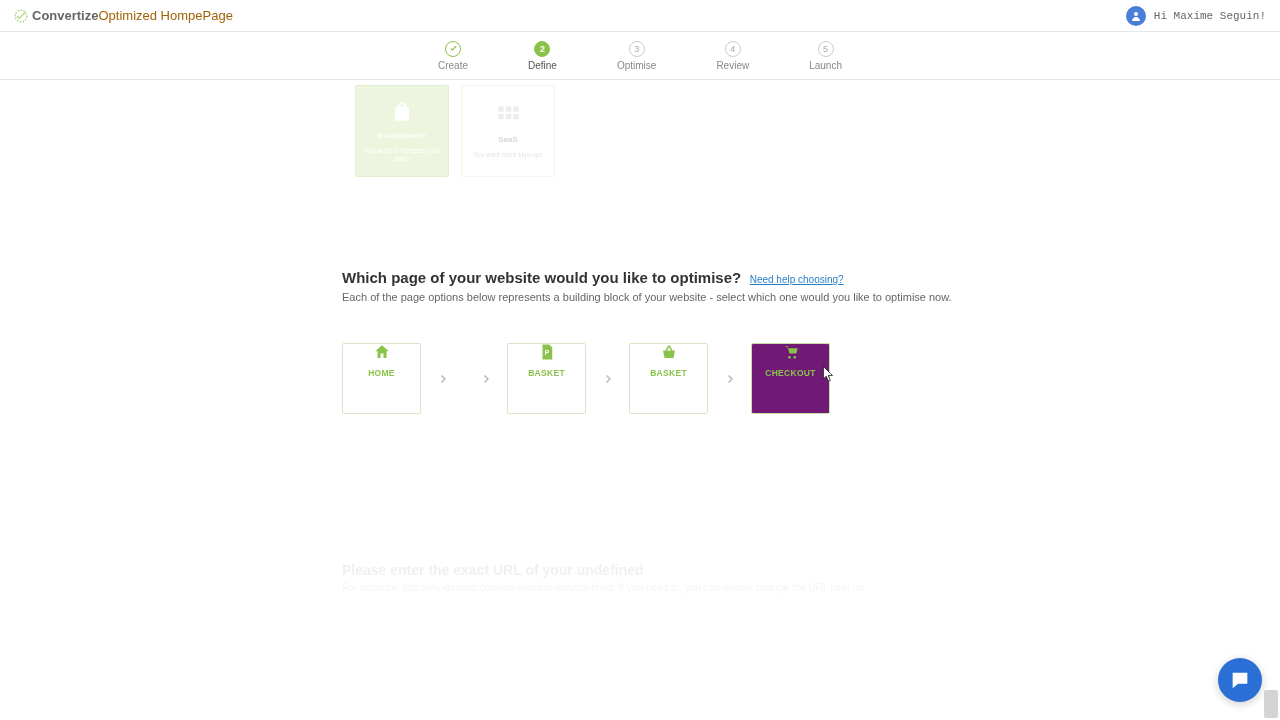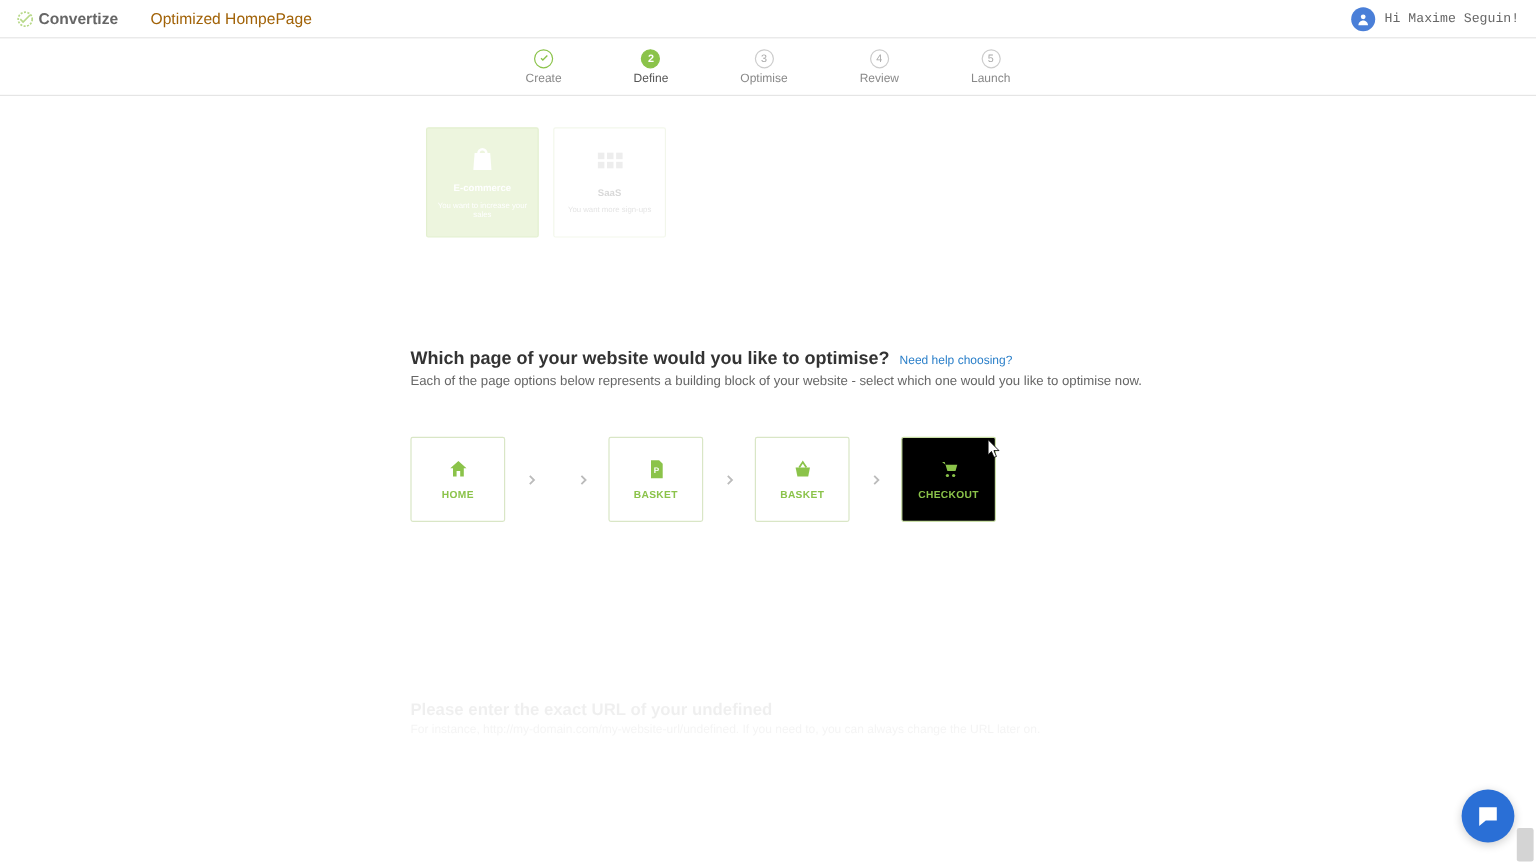--- a/index.html
+++ b/index.html
@@ -1,20 +1,20 @@
 <!DOCTYPE html>
 <html><head>
 <meta charset="utf-8">
 <style>
 * { margin: 0; padding: 0; box-sizing: border-box; }
 body { font-family: -apple-system, BlinkMacSystemFont, "Segoe UI", Helvetica, Arial, sans-serif; background: #fff; color: #333; width: 1280px; height: 720px; overflow: hidden; position: relative; }
 
 
 .topbar { height: 32px; border-bottom: 1px solid #e5e5e5; display: flex; align-items: center; padding: 0 14px; justify-content: space-between; }
-.topbar-left { display: flex; align-items: center; gap: 27px; }
+.topbar-left { display: flex; align-items: center; gap: 0; }
 .brand { display: flex; align-items: center; gap: 4px; }
 .brand-icon { width: 14px; height: 14px; }
 .brand-name { font-size: 13px; font-weight: 700; color: #666; }
 .page-title { font-size: 13px; color: #a16207; }
 .topbar-right { display: flex; align-items: center; gap: 8px; font-family: Liberation Mono, monospace; }
 .avatar { width: 20px; height: 20px; border-radius: 50%; background: #4a7fd8; display: flex; align-items: center; justify-content: center; }
 .avatar svg { width: 12px; height: 12px; }
 .greeting { font-size: 11px; color: #666; }
 
 
@@ -24,38 +24,38 @@
 .step.done .step-circle { border-color: #8bc34a; color: #8bc34a; }
 .step.active .step-circle { background: #8bc34a; border-color: #8bc34a; color: #fff; font-weight: 700; }
 .step-label { font-size: 10px; color: #888; }
 .step.active .step-label { color: #555; }
 
 
 .content { padding: 0 0 0 0; position: relative; }
 
 
 .goal-cards { display: flex; gap: 12px; margin-left: 355px; margin-top: 5px; opacity: 0.32; }
-.goal-card { width: 94px; height: 92px; border: 1px solid #d8e6c2; border-radius: 2px; display: flex; flex-direction: column; align-items: center; justify-content: center; gap: 6px; text-align: center; padding: 6px; margin-top: 21px; }
+.goal-card { width: 94px; height: 92px; border: 1px solid #d8e6c2; border-radius: 2px; display: flex; flex-direction: column; align-items: center; justify-content: center; gap: 6px; text-align: center; padding: 6px; }
 .goal-card.selected { background: #c8e29a; border-color: #a8cf6b; }
 .goal-card-icon { width: 26px; height: 26px; display: flex; align-items: center; justify-content: center; }
 .goal-card-title { font-size: 8px; font-weight: 700; color: #888; line-height: 1.2; }
 .goal-card.selected .goal-card-title { color: #fff; }
 .goal-card-sub { font-size: 6.5px; color: #aaa; line-height: 1.2; }
 .goal-card.selected .goal-card-sub { color: #fff; }
 
 
 .question { margin: 92px 0 0 342px; }
 .question-head { font-size: 15px; font-weight: 700; color: #333; display: inline; }
-.help-link { font-size: 10px; color: #2a7fc9; margin-left: 4px; }
+.help-link { font-size: 10px; color: #2a7fc9; text-decoration: underline; margin-left: 4px; }
 .question-sub { font-size: 11px; color: #666; margin-top: 4px; }
 
 
 .page-flow { display: flex; align-items: center; gap: 0; margin: 40px 0 0 342px; }
-.page-card { width: 79px; height: 71px; border: 1px solid #d9e6c6; border-radius: 2px; display: flex; flex-direction: column; align-items: center; justify-content: center; gap: 8px; cursor: pointer; background: #fff; }
-.page-card.hovered { background: #000000; border-color: #c9dea6; }
+.page-card { width: 79px; height: 71px; border: 1px solid #d9e6c6; border-radius: 2px; display: flex; flex-direction: column; align-items: center; gap: 8px; cursor: pointer; background: #fff; }
+.page-card.hovered { background: #701a75; border-color: #c9dea6; }
 .page-card-icon { width: 18px; height: 16px; display: flex; align-items: center; justify-content: center; }
 .page-card-label { font-size: 8.5px; font-weight: 700; color: #8bc34a; letter-spacing: 0.3px; }
 .flow-sep { width: 43px; display: flex; align-items: center; justify-content: center; }
 .flow-sep svg { width: 12px; height: 12px; }
 
 
 .cursor { position: absolute; width: 14px; height: 18px; pointer-events: none; left: 822px; top: 365px; }
 
 
 .url-section { margin: 148px 0 0 342px; opacity: 0.07; }

